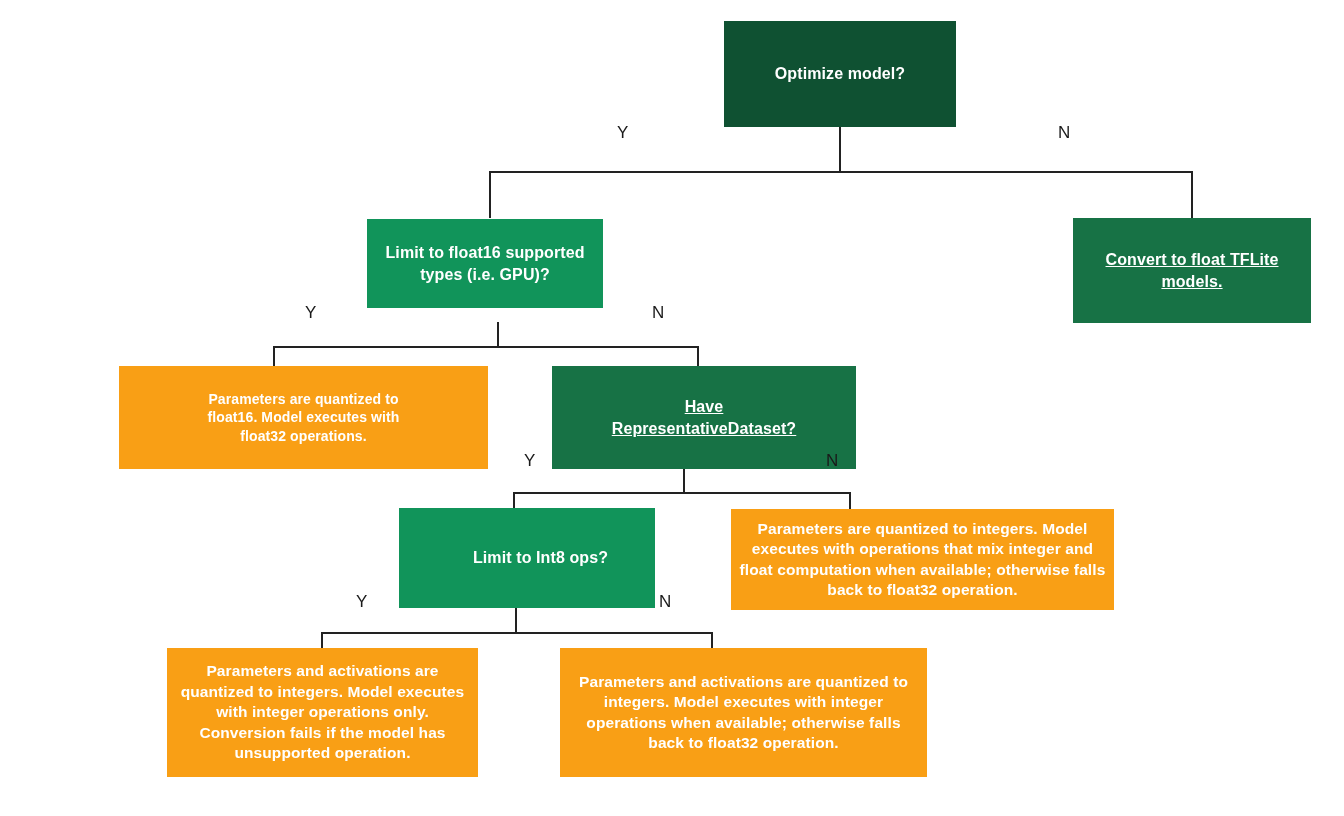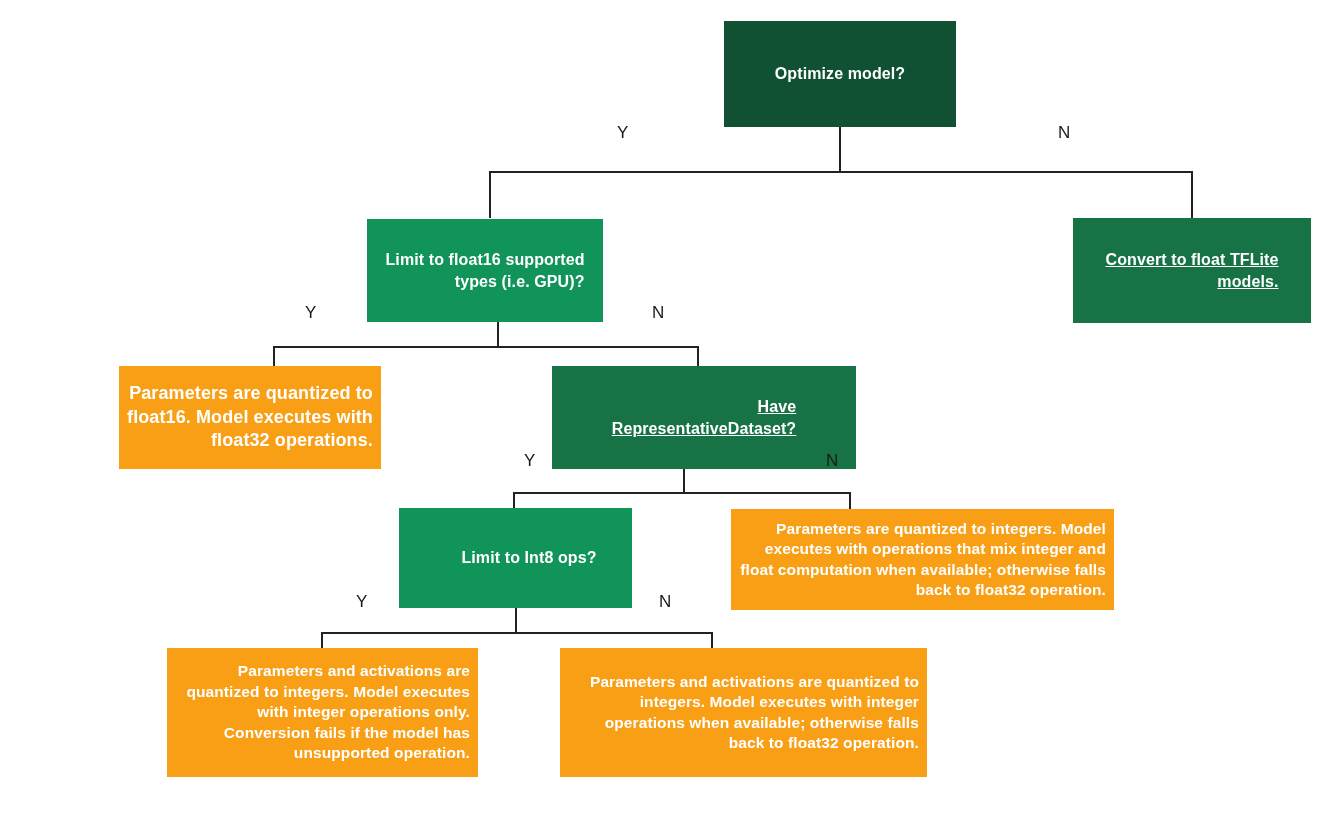--- a/index.html
+++ b/index.html
@@ -16,21 +16,21 @@
     height: 816px;
     background: #ffffff;
     overflow: hidden;
   }
   .node {
     position: absolute;
     box-sizing: border-box;
     display: flex;
     align-items: center;
     justify-content: center;
-    text-align: right;
+    text-align: center;
     color: #ffffff;
     font-weight: bold;
     line-height: 1.32;
     padding: 4px 8px;
     white-space: pre-line;
     letter-spacing: 0.1px;
   }
   .node.green-dark   { background: #0f5132; }
   .node.green-mid    { background: #177245; text-decoration: underline; }
   .node.green-bright { background: #11945a; }
@@ -72,34 +72,34 @@
   <div class="conn v" style="left:513px; top:492px; height:18px;"></div>
   <div class="conn v" style="left:849px; top:492px; height:18px;"></div>
 
   <div class="conn v" style="left:515px; top:608px; height:25px;"></div>
   <div class="conn h" style="left:321px; top:632px; width:390px;"></div>
   <div class="conn v" style="left:321px; top:632px; height:18px;"></div>
   <div class="conn v" style="left:711px; top:632px; height:18px;"></div>
 
   <div class="node green-dark" style="left:724px; top:21px; width:232px; height:106px; font-size:16px;">Optimize model?</div>
 
-  <div class="node green-bright" style="left:367px; top:219px; width:236px; height:103px; font-size:16px;">Limit to float16 supported
+  <div class="node green-bright" style="left:367px; top:219px; width:236px; height:89px; font-size:16px;">Limit to float16 supported
 types (i.e. GPU)?</div>
 
   <div class="node green-mid" style="left:1073px; top:218px; width:238px; height:105px; font-size:16px;">Convert to float TFLite
 models.</div>
 
-  <div class="node orange" style="left:119px; top:366px; width:262px; height:103px; font-size:18px;">Parameters are quantized to
+  <div class="node orange" style="left:119px; top:366px; width:369px; height:103px; font-size:14px;">Parameters are quantized to
 float16. Model executes with
 float32 operations.</div>
 
   <div class="node green-mid" style="left:552px; top:366px; width:304px; height:103px; font-size:16px;">Have
 RepresentativeDataset?</div>
 
-  <div class="node green-bright" style="left:399px; top:508px; width:233px; height:100px; font-size:16px;padding-left:35px;">Limit to Int8 ops?</div>
+  <div class="node green-bright" style="left:399px; top:508px; width:256px; height:100px; font-size:16px;padding-left:35px;">Limit to Int8 ops?</div>
 
   <div class="node orange" style="left:731px; top:509px; width:383px; height:101px; font-size:15.5px;">Parameters are quantized to integers. Model executes with operations that mix integer and float computation when available; otherwise falls back to float32 operation.</div>
 
   <div class="node orange" style="left:167px; top:648px; width:311px; height:129px; font-size:15.5px;">Parameters and activations are quantized to integers. Model executes with integer operations only. Conversion fails if the model has unsupported operation.</div>
 
   <div class="node orange" style="left:560px; top:648px; width:367px; height:129px; font-size:15.5px;">Parameters and activations are quantized to integers. Model executes with integer operations when available; otherwise falls back to float32 operation.</div>
 
   <div class="edge-label" style="left:617px; top:124px;">Y</div>
 
   <div class="edge-label" style="left:1058px; top:124px;">N</div>

